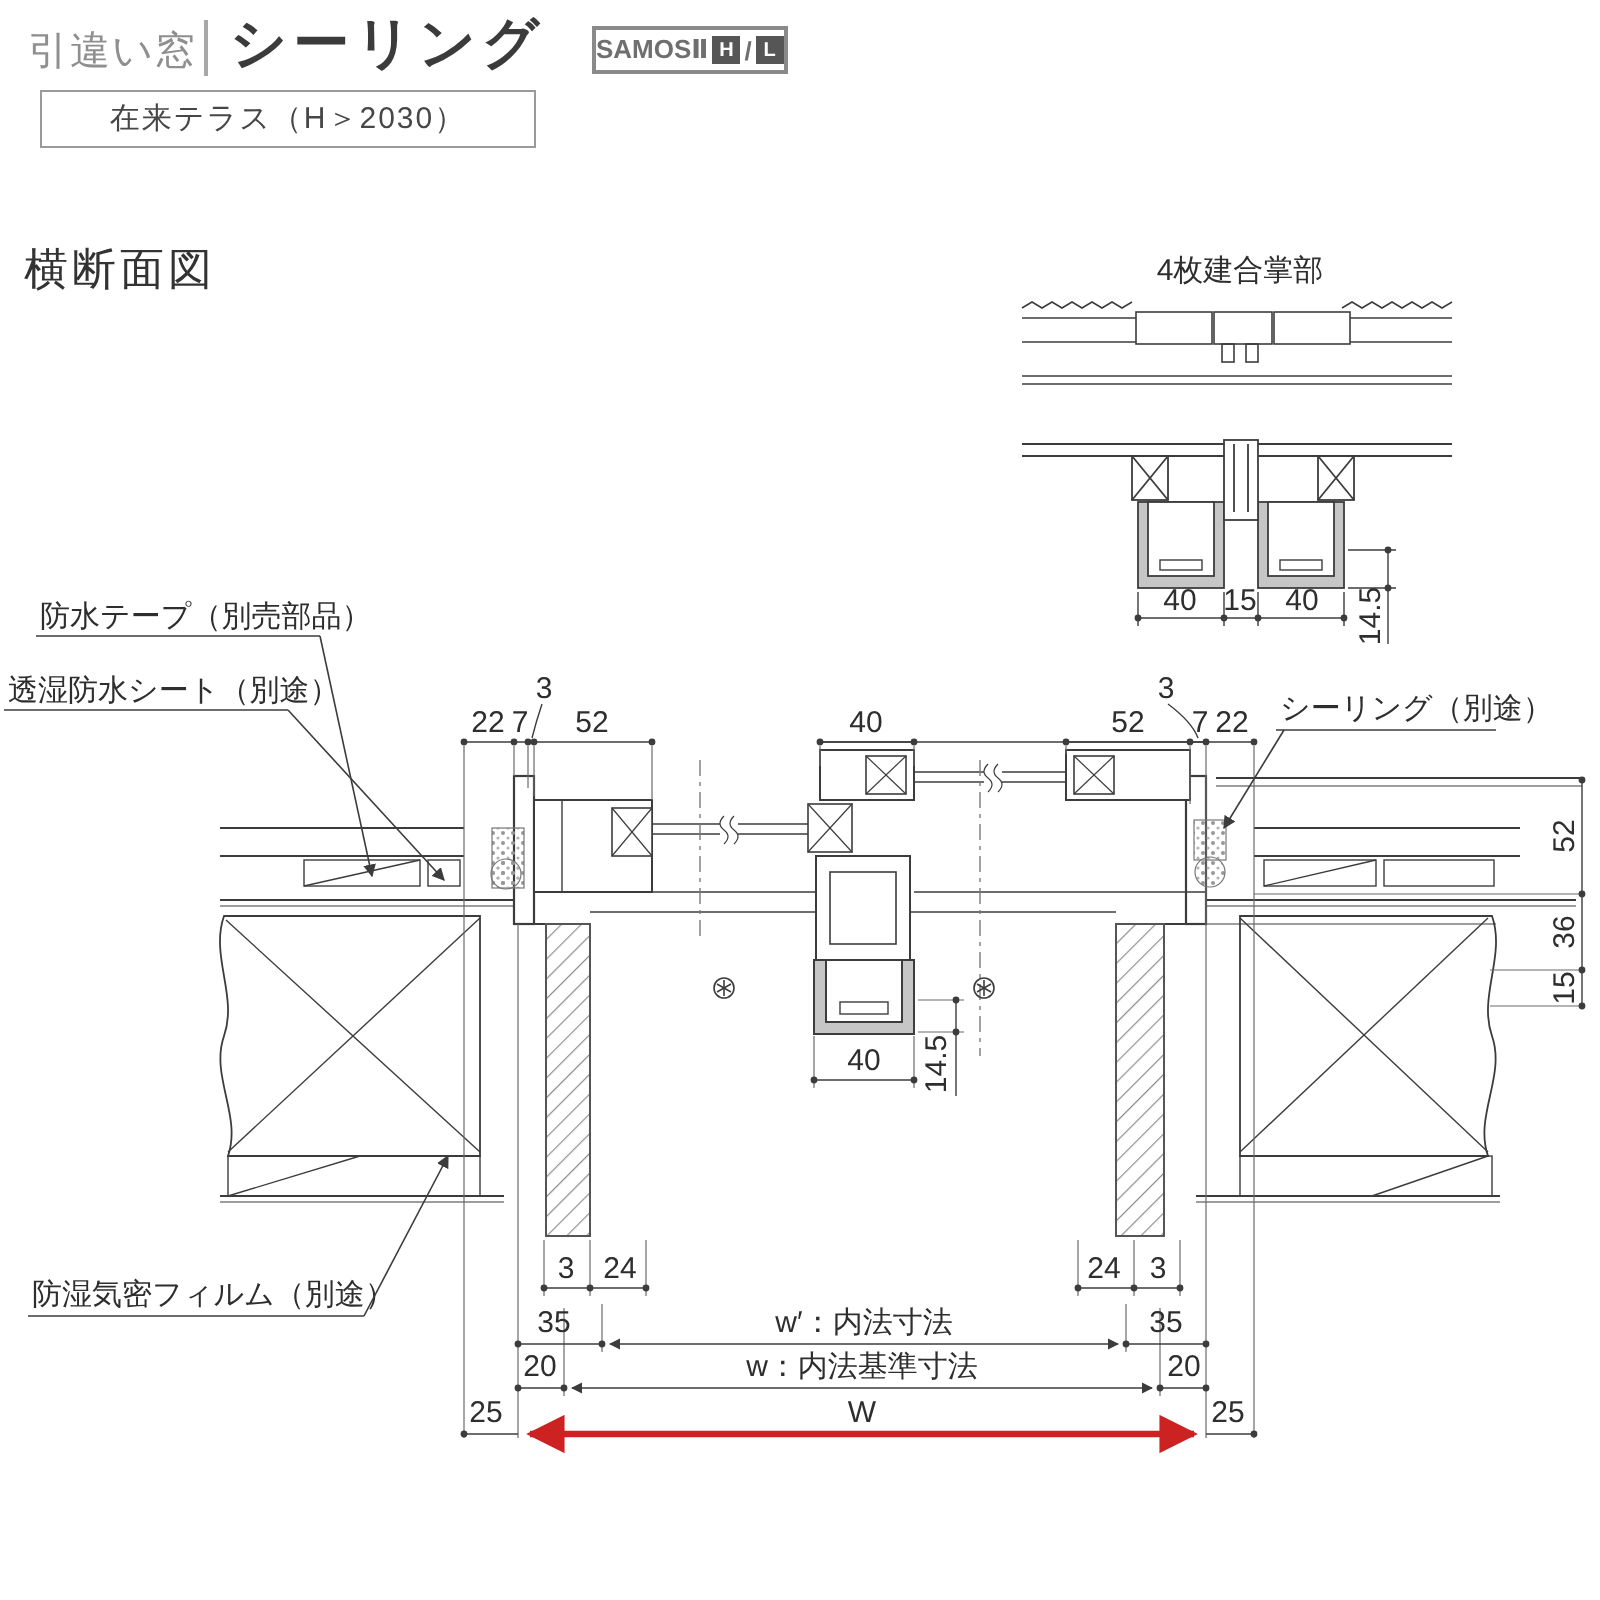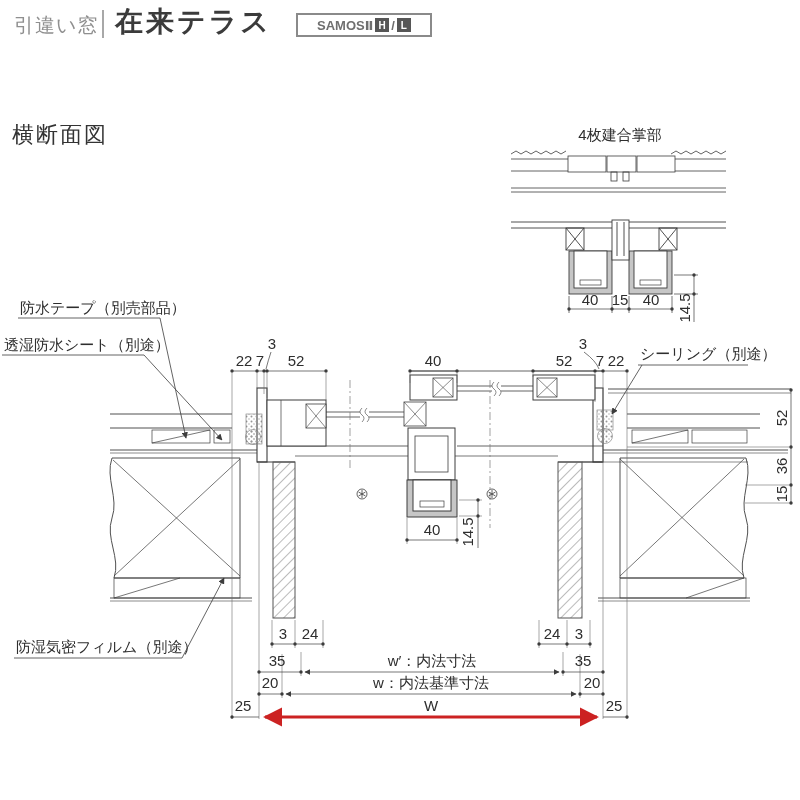--- a/index.html
+++ b/index.html
@@ -2,44 +2,45 @@
 <html><head>
 <meta charset="utf-8">
 <style>
   html,body{margin:0;padding:0;background:#fff;}
   .page{position:relative;width:800px;height:800px;background:#fff;overflow:hidden;
         font-family:"Liberation Sans","DejaVu Sans",sans-serif;color:#3c3c3c;}
   .hdr-cat{position:absolute;left:14px;top:12px;font-size:20px;color:#8f8f8f;letter-spacing:1px;}
   .hdr-bar{position:absolute;left:102px;top:10px;width:2px;height:28px;background:#a8a8a8;}
   .hdr-title{position:absolute;left:115px;top:3px;font-size:28px;font-weight:bold;color:#3b3b3b;letter-spacing:3px;}
   .badge{position:absolute;left:296px;top:13px;height:20px;border:2px solid #8a8a8a;
-         display:flex;align-items:center;gap:2px;padding:0 19px;font-size:13px;color:#6f6f6f;font-weight:bold;}
+         display:flex;align-items:center;gap:2px;padding:0 0;font-size:13px;color:#6f6f6f;font-weight:bold;}
   .badge .gradebox{display:inline-flex;align-items:center;justify-content:center;width:14px;height:14px;
          background:#565656;color:#fff;font-size:10px;font-weight:bold;}
   .badge .slash{color:#6f6f6f;}
   .subtype{position:absolute;left:20px;top:45px;width:246px;height:27px;border:1.5px solid #9a9a9a;
            display:flex;align-items:center;justify-content:center;font-size:15px;color:#474747;letter-spacing:1px;}
   .seclabel{position:absolute;left:12px;top:120px;font-size:22px;color:#333;letter-spacing:2px;}
   svg{position:absolute;left:0;top:0;}
   svg text{font-family:"Liberation Sans","DejaVu Sans",sans-serif;fill:#2e2e2e;font-size:15px;}
 </style>
 </head>
 <body>
 
 <div class="page">
 
   <span class="hdr-cat">引違い窓</span>
   <span class="hdr-bar"></span>
-  <span class="hdr-title">在来テラス</span>
+  <span class="hdr-title">シーリング</span>
   <span class="badge">
     <span>SAMOSⅡ</span>
     <span class="gradebox">H</span>
     <span class="slash">/</span>
     <span class="gradebox">L</span>
   </span>
+  <div class="subtype">在来テラス（H＞2030）</div>
   <div class="seclabel">横断面図</div>
 
   <svg width="800" height="800" viewBox="0 0 800 800">
     <defs>
       <pattern id="hatch" width="7" height="7" patternTransform="rotate(45)" patternUnits="userSpaceOnUse">
         <line x1="0" y1="0" x2="0" y2="7" stroke="#8d8d8d" stroke-width="1.2"></line>
       </pattern>
       <pattern id="dots" width="5" height="5" patternUnits="userSpaceOnUse">
         <circle cx="1.5" cy="1.5" r="1" fill="#979797"></circle>
           <circle cx="4" cy="4" r="0.8" fill="#b3b3b3"></circle>

